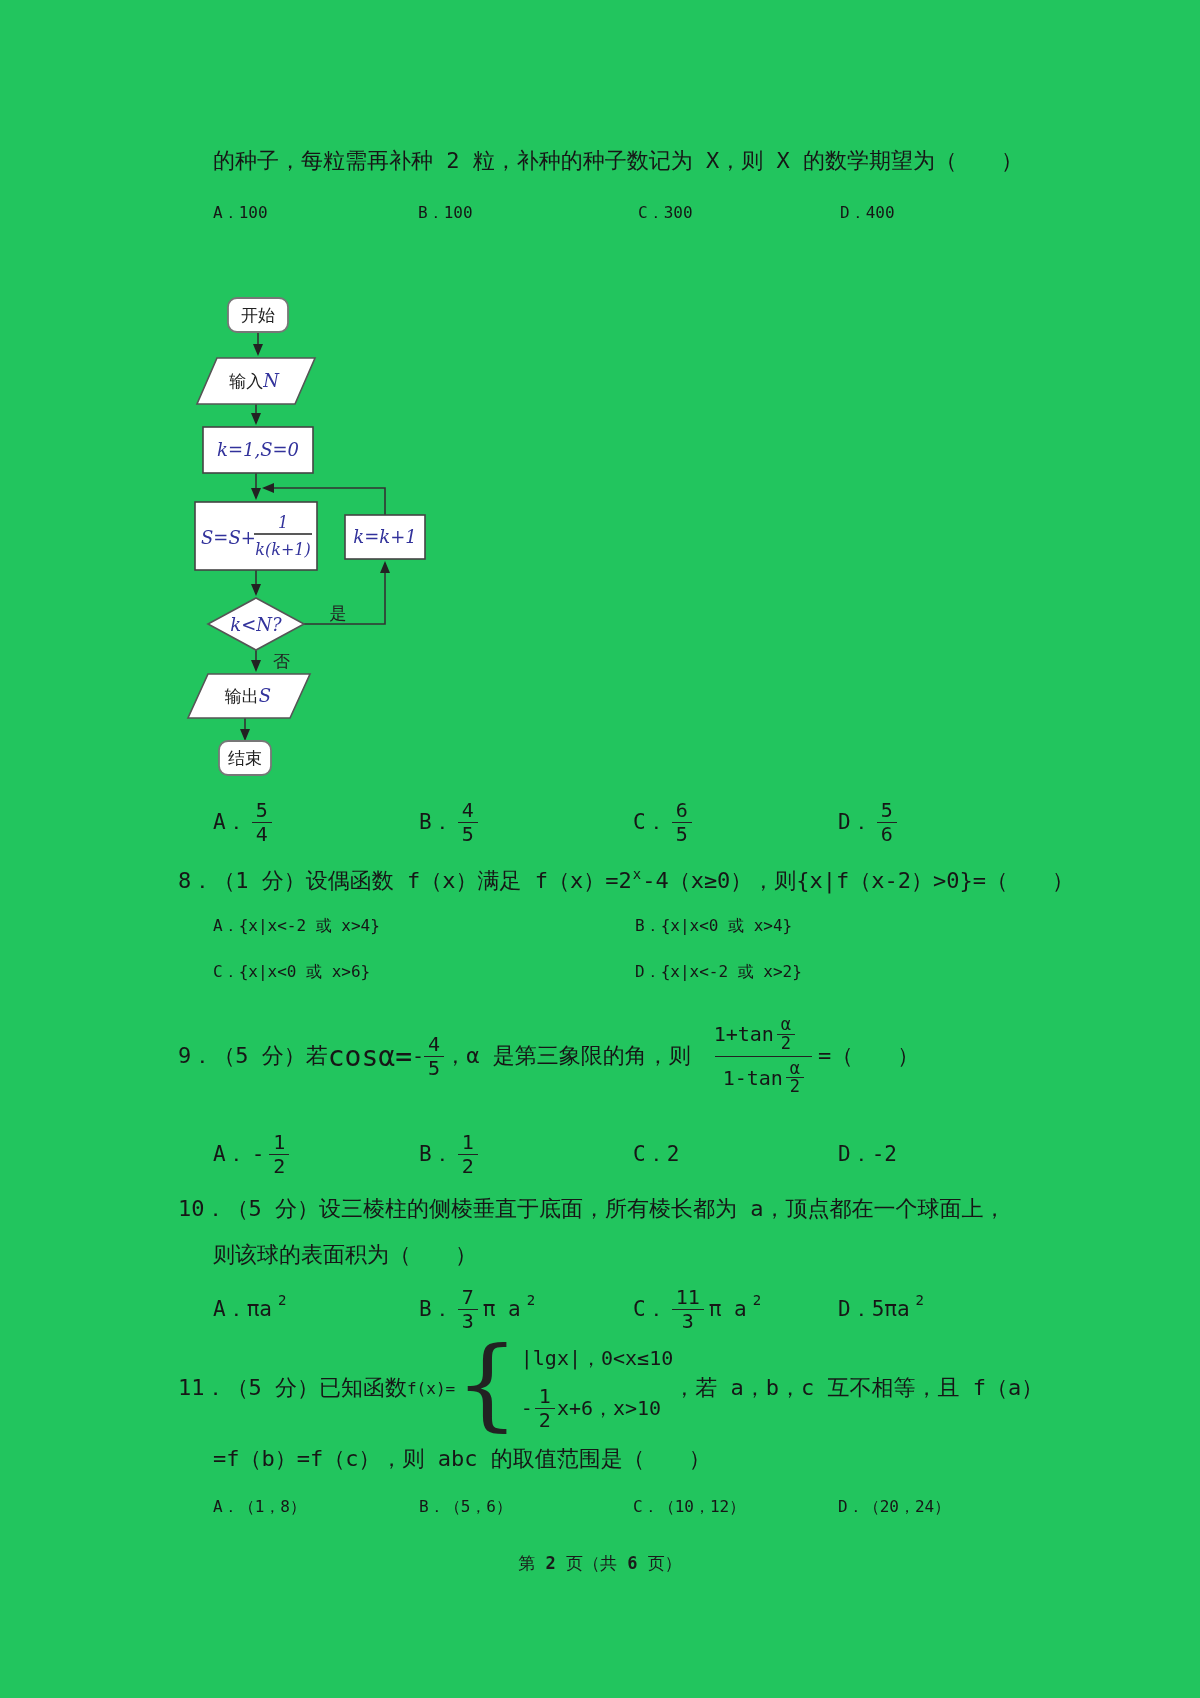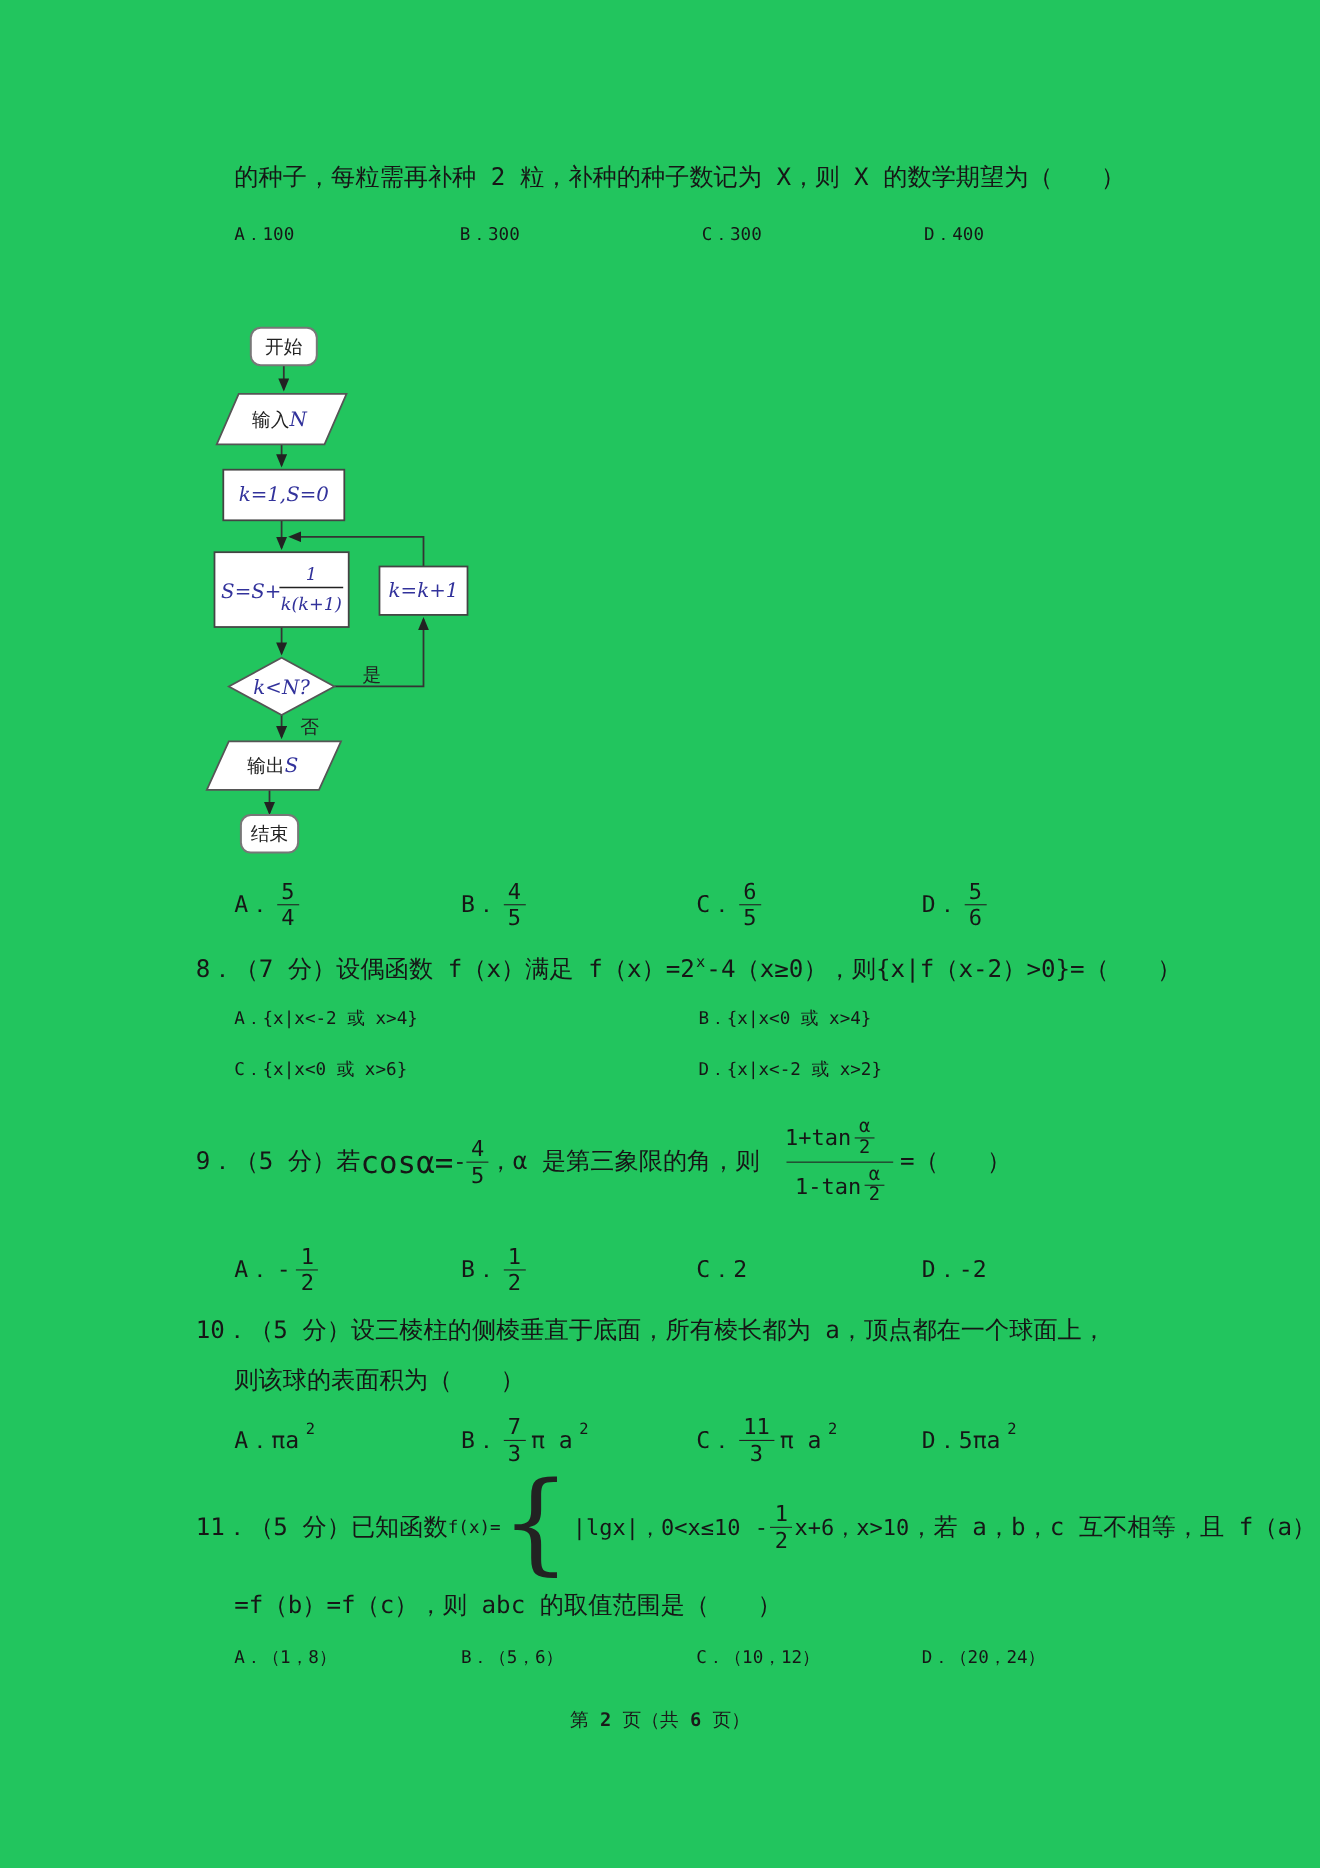--- a/index.html
+++ b/index.html
@@ -13,37 +13,37 @@
   .frac .num{padding:0 4px;border-bottom:1.5px solid #222;}
   .frac .den{padding:0 4px;}
   .frac.mini{font-size:17px;line-height:1.05;}
   .sup{font-size:14px;position:relative;top:-9px;margin:0 1px;}
   .m{font-family:"DejaVu Sans Mono","Liberation Mono",monospace;}
   .bigfrac{display:inline-flex;flex-direction:column;align-items:center;margin:0 6px;}
   .bfrow{display:inline-flex;align-items:center;gap:3px;padding:3px 8px;font-size:20px;}
   .bfden{border-top:1.6px solid #222;margin-left:18px;}
   .brace{font-family:"DejaVu Serif","Liberation Serif",serif;font-size:100px;font-weight:300;
          line-height:0.82;margin:0 2px 8px 0;color:#222;}
-  .pieces{display:inline-flex;flex-direction:row;gap:13px;font-size:20px;}
+  .pieces{display:inline-flex;flex-direction:column;gap:13px;font-size:20px;}
   .prow{display:inline-flex;align-items:center;gap:2px;}
   .footer{position:absolute;left:0;top:1552px;width:100%;text-align:center;font-size:17px;color:#1a1a1a;}
   .footer .bold{font-weight:bold;}
   svg text{fill:#222;}
   .fc-cjk{font-family:"DejaVu Sans","Liberation Sans",sans-serif;font-size:17px;}
   .fc-math{font-family:"DejaVu Serif","Liberation Serif",serif;font-style:italic;font-size:18px;fill:#32329b;}
   .fc-math-sm{font-family:"DejaVu Serif","Liberation Serif",serif;font-style:italic;font-size:16px;fill:#32329b;}
 </style>
 </head>
 <body>
 
 <div class="page">
 
   <div class="t" style="left:213px;top:146px">的种子，每粒需再补种 2 粒，补种的种子数记为 X，则 X 的数学期望为（　　）</div>
   <div class="t opt" style="left:213px;top:203px">A．100</div>
-  <div class="t opt" style="left:418px;top:203px">B．300</div>
+  <div class="t opt" style="left:418px;top:203px">B．100</div>
   <div class="t opt" style="left:638px;top:203px">C．300</div>
   <div class="t opt" style="left:840px;top:203px">D．400</div>
 
 
   <svg style="position:absolute;left:170px;top:280px" width="270" height="510" viewBox="0 0 270 510">
     <defs>
       <marker id="ah" viewBox="0 0 12 10" markerWidth="12" markerHeight="10" refX="10" refY="5" orient="auto" markerUnits="userSpaceOnUse">
         <path d="M0,0 L12,5 L0,10 z" fill="#222"></path>
       </marker>
     </defs>
@@ -110,21 +110,21 @@
   </div>
   <div class="optrow" style="left:838px;top:796px">
     <span>D．</span>
     <span class="frac">
         <span class="num">5</span>
         <span class="den">6</span>
       </span>
   </div>
 
   <div class="t" style="left:178px;top:866px">
-    <span>8．（7 分）设偶函数 f（x）满足 f（x）=2</span><span class="sup">x</span><span>-4（x≥0），则{x|f（x-2）&gt;0}=（　　）</span>
+    <span>8．（1 分）设偶函数 f（x）满足 f（x）=2</span><span class="sup">x</span><span>-4（x≥0），则{x|f（x-2）&gt;0}=（　　）</span>
   </div>
   <div class="t opt" style="left:213px;top:916px">A．{x|x&lt;-2 或 x&gt;4}</div>
   <div class="t opt" style="left:635px;top:916px">B．{x|x&lt;0 或 x&gt;4}</div>
   <div class="t opt" style="left:213px;top:962px">C．{x|x&lt;0 或 x&gt;6}</div>
   <div class="t opt" style="left:635px;top:962px">D．{x|x&lt;-2 或 x&gt;2}</div>
 
   <div class="row" style="left:178px;top:1008px;height:96px">
     <span>9．（5 分）若 </span>
     <span class="m" style="font-size:28px">cosα=</span>
     <span class="m" style="font-size:20px">-</span>

